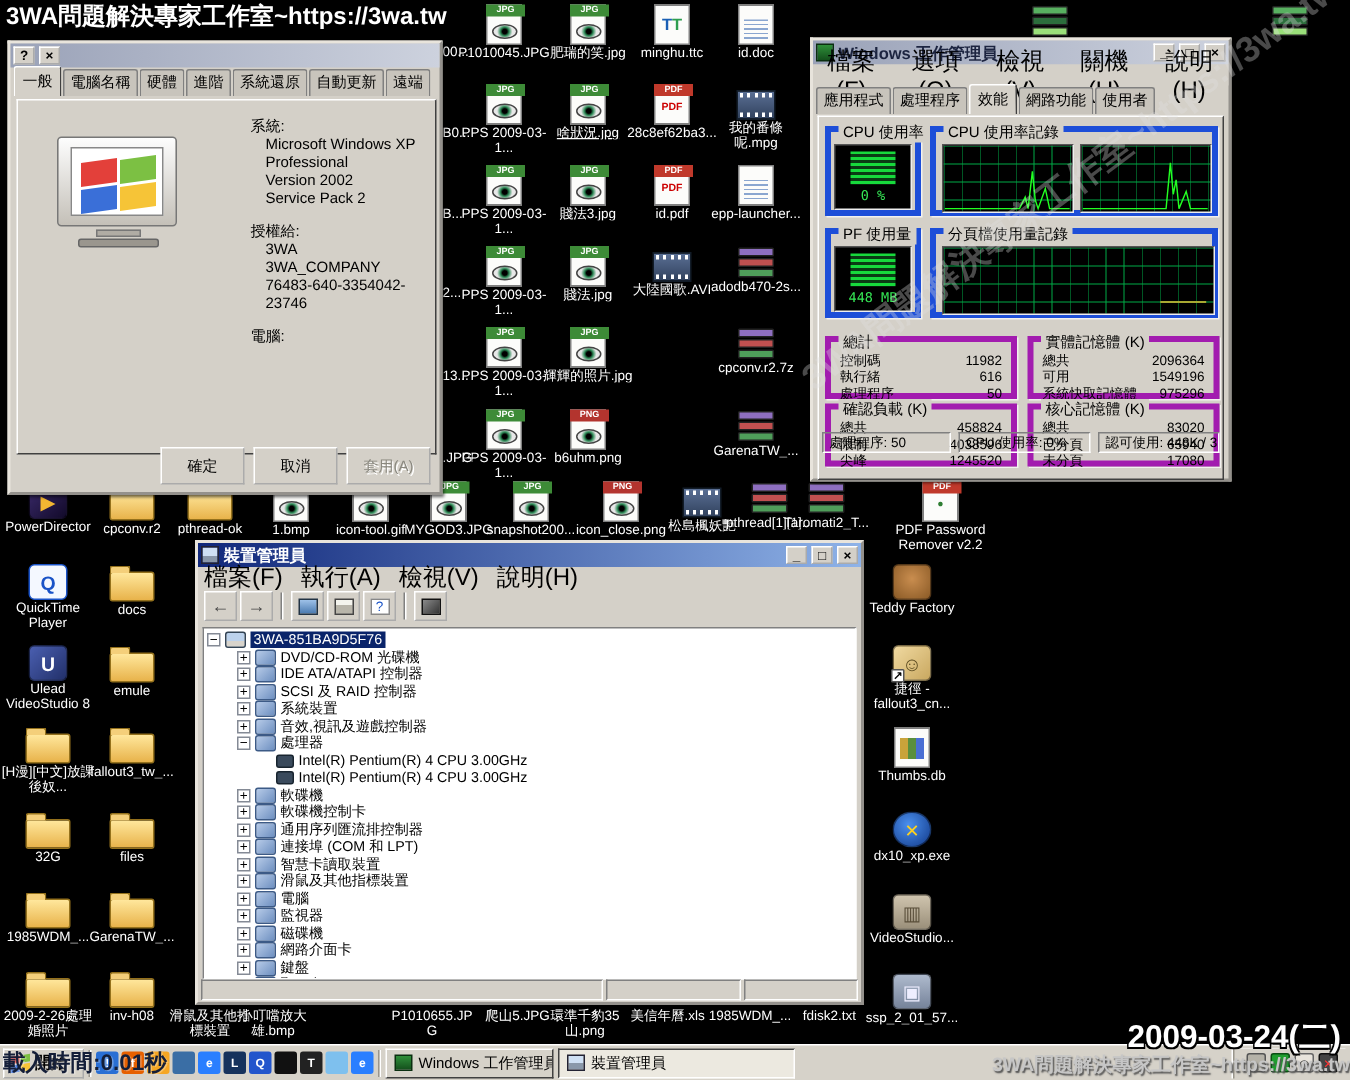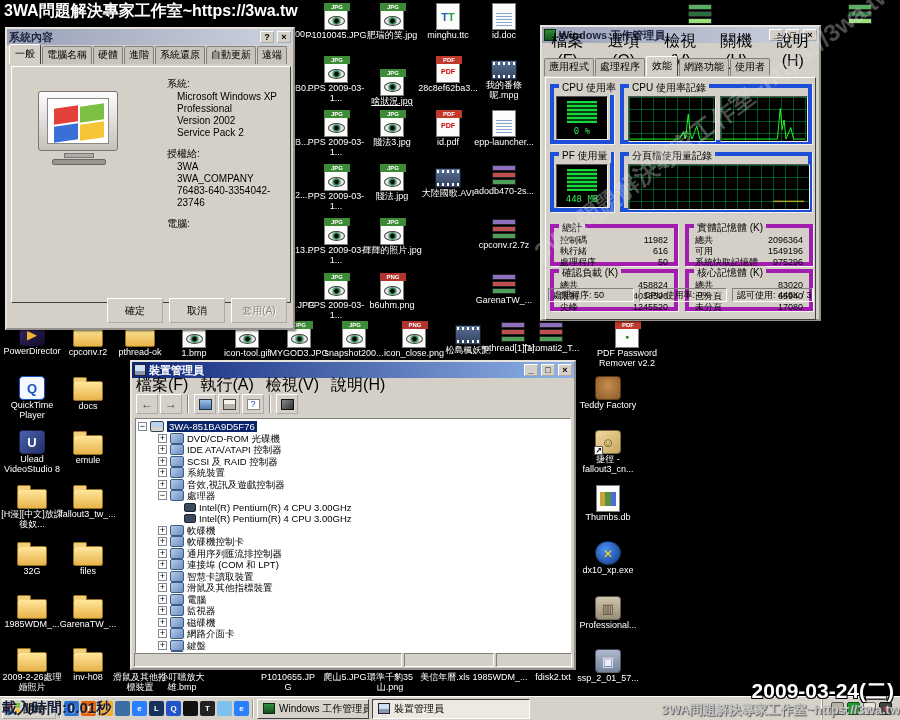--- a/index.html
+++ b/index.html
@@ -141,21 +141,21 @@
 </head>
 <body>
 
 <div id="screen">
   <div id="icons">
       <div class="dicon" style="left: 304px; top: 2px; width: 64px;"><span class="g-page"><span class="g-tag" style="background:#3d8b37">JPG</span><span class="g-eye"></span></span><span class="lb">P1010045.JPG</span></div>
       <div class="dicon" style="left: 360px; top: 2px; width: 64px;"><span class="g-page"><span class="g-tag" style="background:#3d8b37">JPG</span><span class="g-eye"></span></span><span class="lb">肥瑞的笑.jpg</span></div>
       <div class="dicon" style="left: 416px; top: 2px; width: 64px;"><span class="g-page"><span class="g-tt">T<i>T</i></span></span><span class="lb">minghu.ttc</span></div>
       <div class="dicon" style="left: 472px; top: 2px; width: 64px;"><span class="g-page"><span class="g-lines"></span></span><span class="lb">id.doc</span></div>
       <div class="dicon" style="left: 304px; top: 55px; width: 64px;"><span class="g-page"><span class="g-tag" style="background:#3d8b37">JPG</span><span class="g-eye"></span></span><span class="lb">PPS 2009-03-1...</span></div>
-      <div class="dicon" style="left: 360px; top: 68px; width: 64px; text-decoration: underline;"><span class="g-page"><span class="g-tag" style="background:#3d8b37">JPG</span><span class="g-eye"></span></span><span class="lb">啥狀況.jpg</span></div>
+      <div class="dicon" style="left: 360px; top: 55px; width: 64px; text-decoration: underline;"><span class="g-page"><span class="g-tag" style="background:#3d8b37">JPG</span><span class="g-eye"></span></span><span class="lb">啥狀況.jpg</span></div>
       <div class="dicon" style="left: 416px; top: 55px; width: 64px;"><span class="g-page"><span class="g-tag" style="background:#c0392b">PDF</span><span class="g-pdfm">PDF</span></span><span class="lb">28c8ef62ba3...</span></div>
       <div class="dicon" style="left: 472px; top: 55px; width: 64px;"><span class="g-film"></span><span class="lb">我的番條呢.mpg</span></div>
       <div class="dicon" style="left: 304px; top: 109px; width: 64px;"><span class="g-page"><span class="g-tag" style="background:#3d8b37">JPG</span><span class="g-eye"></span></span><span class="lb">PPS 2009-03-1...</span></div>
       <div class="dicon" style="left: 360px; top: 109px; width: 64px;"><span class="g-page"><span class="g-tag" style="background:#3d8b37">JPG</span><span class="g-eye"></span></span><span class="lb">賤法3.jpg</span></div>
       <div class="dicon" style="left: 416px; top: 109px; width: 64px;"><span class="g-page"><span class="g-tag" style="background:#c0392b">PDF</span><span class="g-pdfm">PDF</span></span><span class="lb">id.pdf</span></div>
       <div class="dicon" style="left: 472px; top: 109px; width: 64px;"><span class="g-page"><span class="g-lines"></span></span><span class="lb">epp-launcher...</span></div>
       <div class="dicon" style="left: 304px; top: 163px; width: 64px;"><span class="g-page"><span class="g-tag" style="background:#3d8b37">JPG</span><span class="g-eye"></span></span><span class="lb">PPS 2009-03-1...</span></div>
       <div class="dicon" style="left: 360px; top: 163px; width: 64px;"><span class="g-page"><span class="g-tag" style="background:#3d8b37">JPG</span><span class="g-eye"></span></span><span class="lb">賤法.jpg</span></div>
       <div class="dicon" style="left: 416px; top: 163px; width: 64px;"><span class="g-film"></span><span class="lb">大陸國歌.AVI</span></div>
       <div class="dicon" style="left: 472px; top: 163px; width: 64px;"><span class="g-rar"><i style="background:#8e6fc0"></i><i style="background:#c05050"></i><i style="background:#4f9e5a"></i></span><span class="lb">adodb470-2s...</span></div>
@@ -186,21 +186,21 @@
       <div class="dicon" style="left: 56px; top: 374px; width: 64px;"><span class="g-folder"></span><span class="lb">docs</span></div>
       <div class="dicon" style="left: 56px; top: 428px; width: 64px;"><span class="g-folder"></span><span class="lb">emule</span></div>
       <div class="dicon" style="left: 56px; top: 482px; width: 64px;"><span class="g-folder"></span><span class="lb">fallout3_tw_...</span></div>
       <div class="dicon" style="left: 56px; top: 539px; width: 64px;"><span class="g-folder"></span><span class="lb">files</span></div>
       <div class="dicon" style="left: 56px; top: 592px; width: 64px;"><span class="g-folder"></span><span class="lb">GarenaTW_...</span></div>
       <div class="dicon" style="left: 56px; top: 645px; width: 64px;"><span class="g-folder"></span><span class="lb">inv-h08</span></div>
       <div class="dicon" style="left: 576px; top: 374px; width: 64px;"><span class="g-square" style="background:radial-gradient(circle at 50% 40%,#c98d4f,#8a5a26);color:#3a2410"></span><span class="lb">Teddy Factory</span></div>
       <div class="dicon" style="left: 576px; top: 428px; width: 64px;"><span class="g-square" style="background:linear-gradient(135deg,#f0d9a0,#c9a860);color:#5a4a20">☺<span class="g-short">↗</span></span><span class="lb">捷徑 - fallout3_cn...</span></div>
       <div class="dicon" style="left: 576px; top: 484px; width: 64px;"><span class="g-page"><span class="g-lines" style="top:6px;height:14px;background:linear-gradient(90deg,#c9a33a 33%,#5a8f3d 33% 66%,#4a6fd4 66%)"></span></span><span class="lb">Thumbs.db</span></div>
       <div class="dicon" style="left: 576px; top: 539px; width: 64px;"><span class="g-square" style="background:radial-gradient(circle at 40% 35%,#4a8fee,#123a8a);border-radius:50%;color:#ffd21e;font-size:12px">✕</span><span class="lb">dx10_xp.exe</span></div>
-      <div class="dicon" style="left: 576px; top: 594px; width: 64px;"><span class="g-square" style="background:linear-gradient(180deg,#cfc4ae,#9a8f7a);color:#5a4f3a">▥</span><span class="lb">Professional...</span></div>
+      <div class="dicon" style="left: 576px; top: 594px; width: 64px;"><span class="g-square" style="background:linear-gradient(180deg,#cfc4ae,#9a8f7a);color:#5a4f3a">▥</span><span class="lb">VideoStudio...</span></div>
       <div class="dicon" style="left: 576px; top: 647px; width: 64px;"><span class="g-square" style="background:linear-gradient(180deg,#aebacd,#76839a);color:#eef">▣</span><span class="lb">ssp_2_01_57...</span></div>
       <div class="dicon" style="left: 668px; top: 2px; width: 64px;"><span class="g-rar"><i style="background:#58b060"></i><i style="background:#2c6e3c"></i><i style="background:#9adf7a"></i></span><span class="lb"></span></div>
       <div class="dicon" style="left: 828px; top: 2px; width: 64px;"><span class="g-rar"><i style="background:#58b060"></i><i style="background:#2c6e3c"></i><i style="background:#9adf7a"></i></span><span class="lb"></span></div>
       <div class="dicon frag" style="left: 295px; top: 29px; width: 26px;">
         <span class="lb">00...</span>
       </div>
       <div class="dicon frag" style="left: 295px; top: 83px; width: 26px;">
         <span class="lb">B0...</span>
       </div>
       <div class="dicon frag" style="left: 295px; top: 137px; width: 26px;">
@@ -241,21 +241,20 @@
       </div>
       <div class="dicon" style="left: 525px; top: 672px; width: 56px;">
         <span class="lb">fdisk2.txt</span>
       </div>
     </div>
 
   <div class="wm-top">3WA問題解決專家工作室~https://3wa.tw</div>
 
   <div class="win" style="left:5px;top:27px;width:290px;height:303px;z-index:3">
     <div class="tb gray">
-      <span class="tb-t">系統內容</span>
       <span class="tbb">?</span>
       <span class="tbb">×</span>
     </div>
     <div class="tabsrow">
         <span class="tab on">一般</span>
         <span class="tab">電腦名稱</span>
         <span class="tab">硬體</span>
         <span class="tab">進階</span>
         <span class="tab">系統還原</span>
         <span class="tab">自動更新</span>

